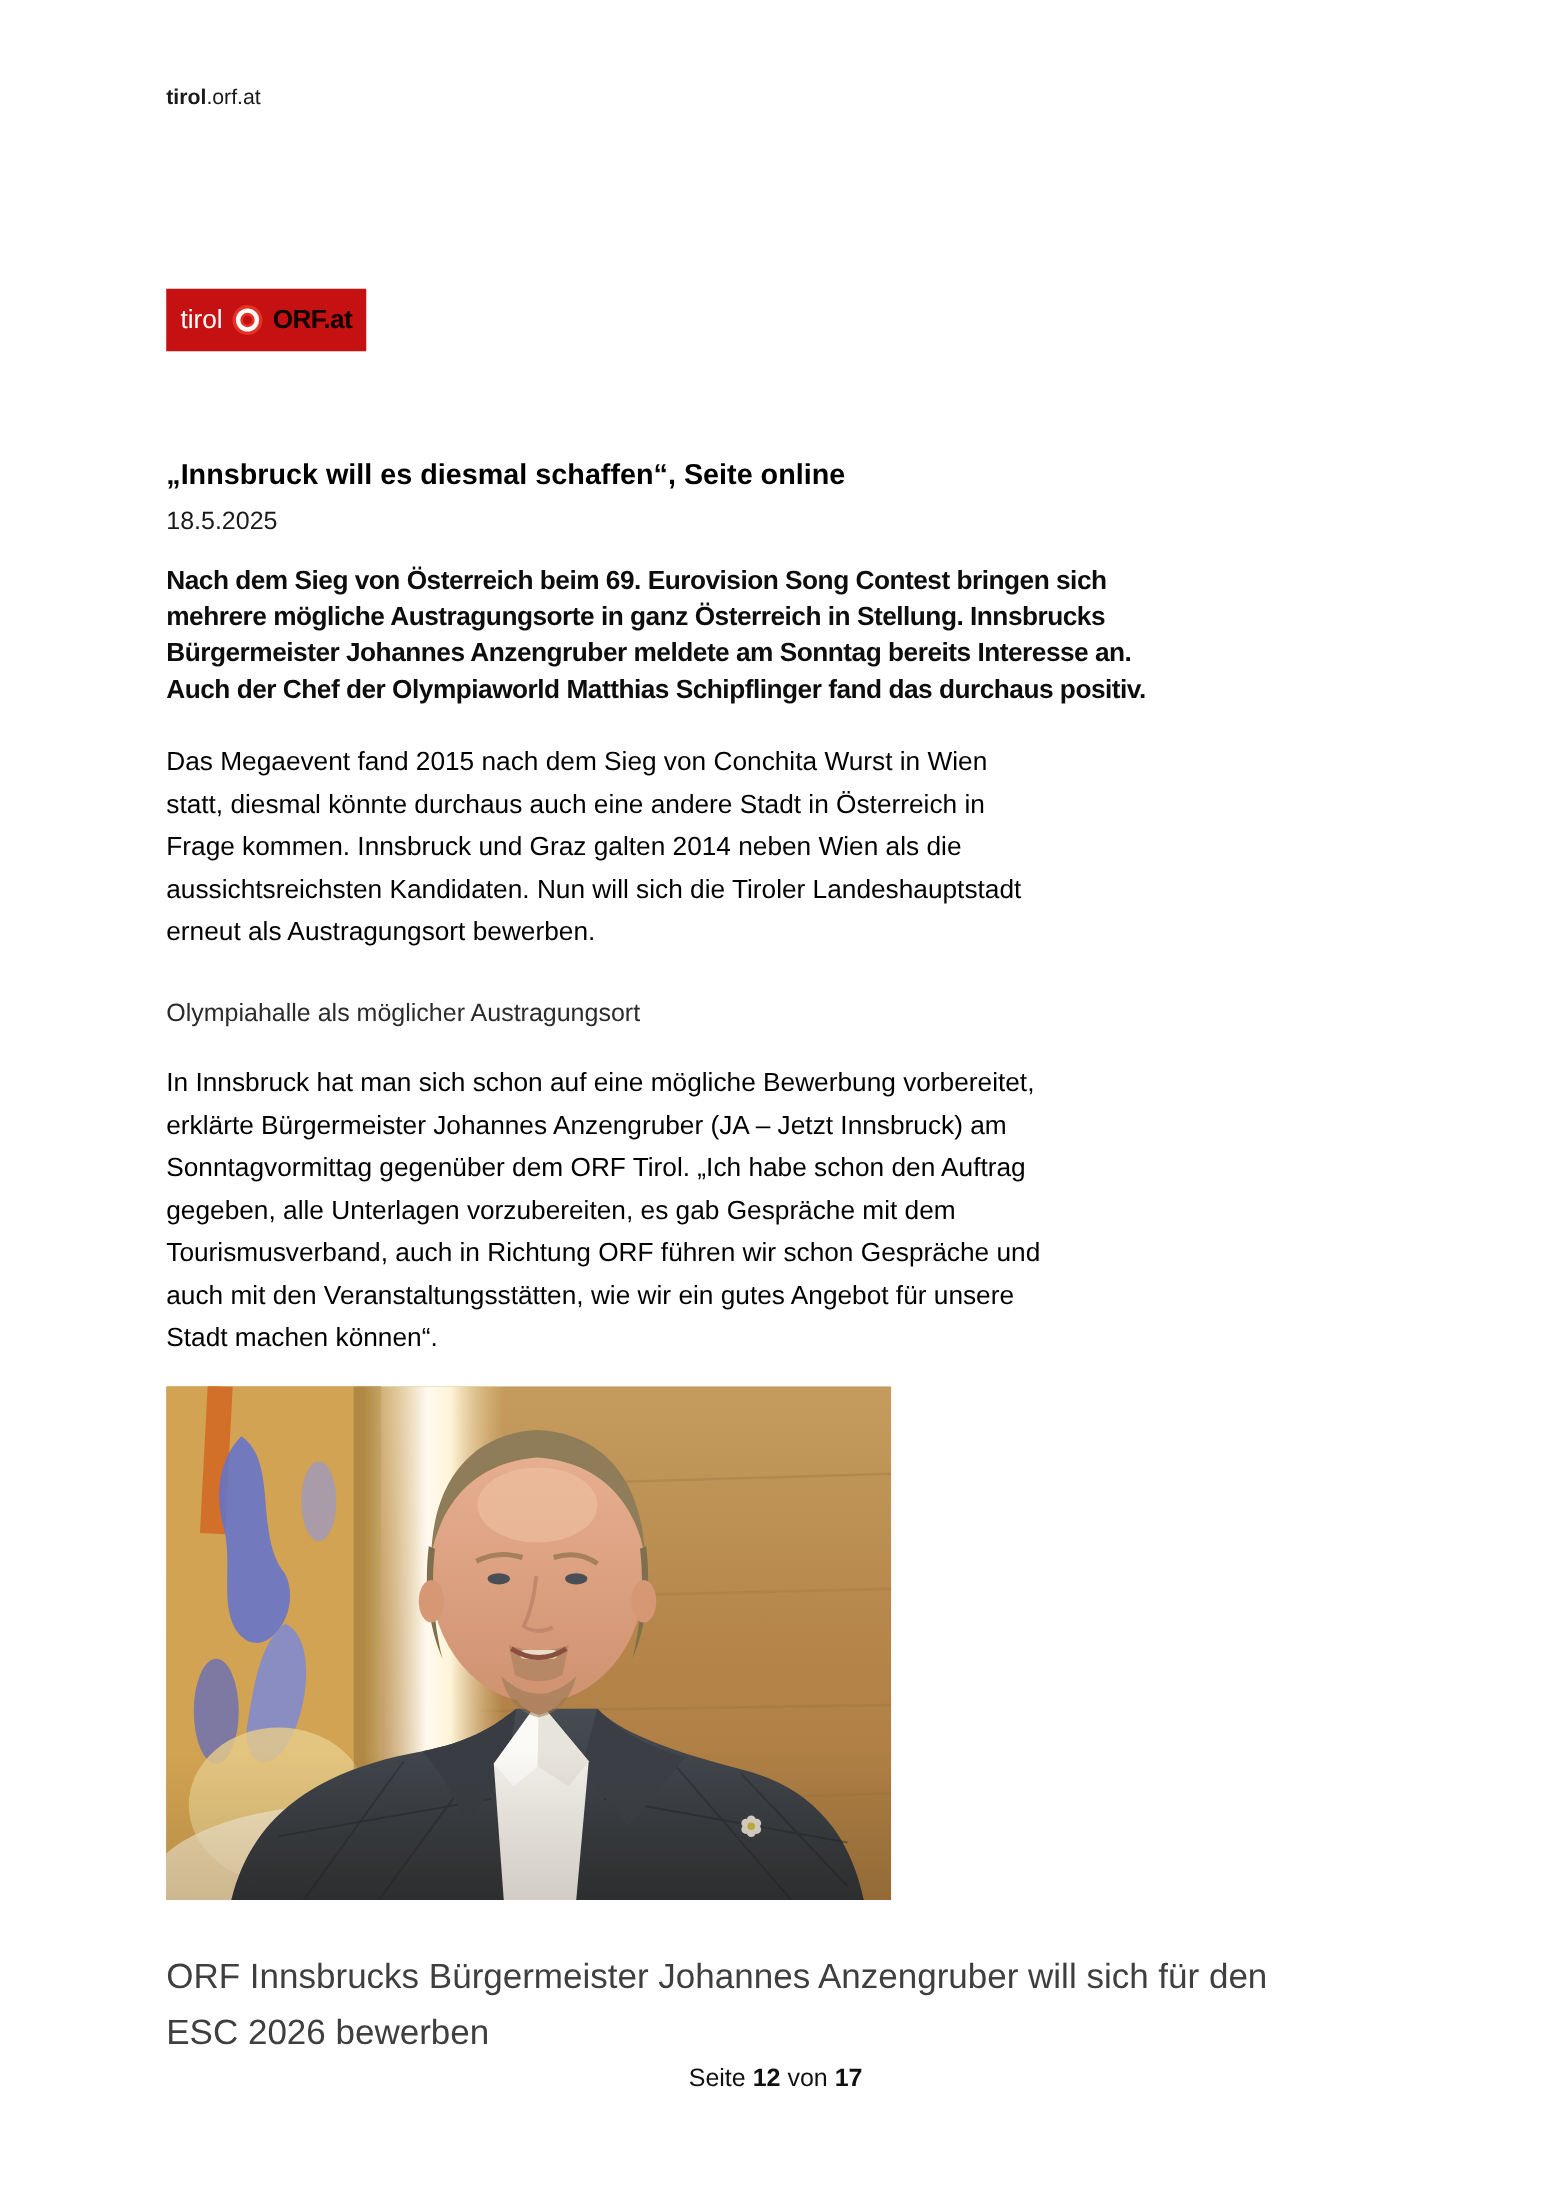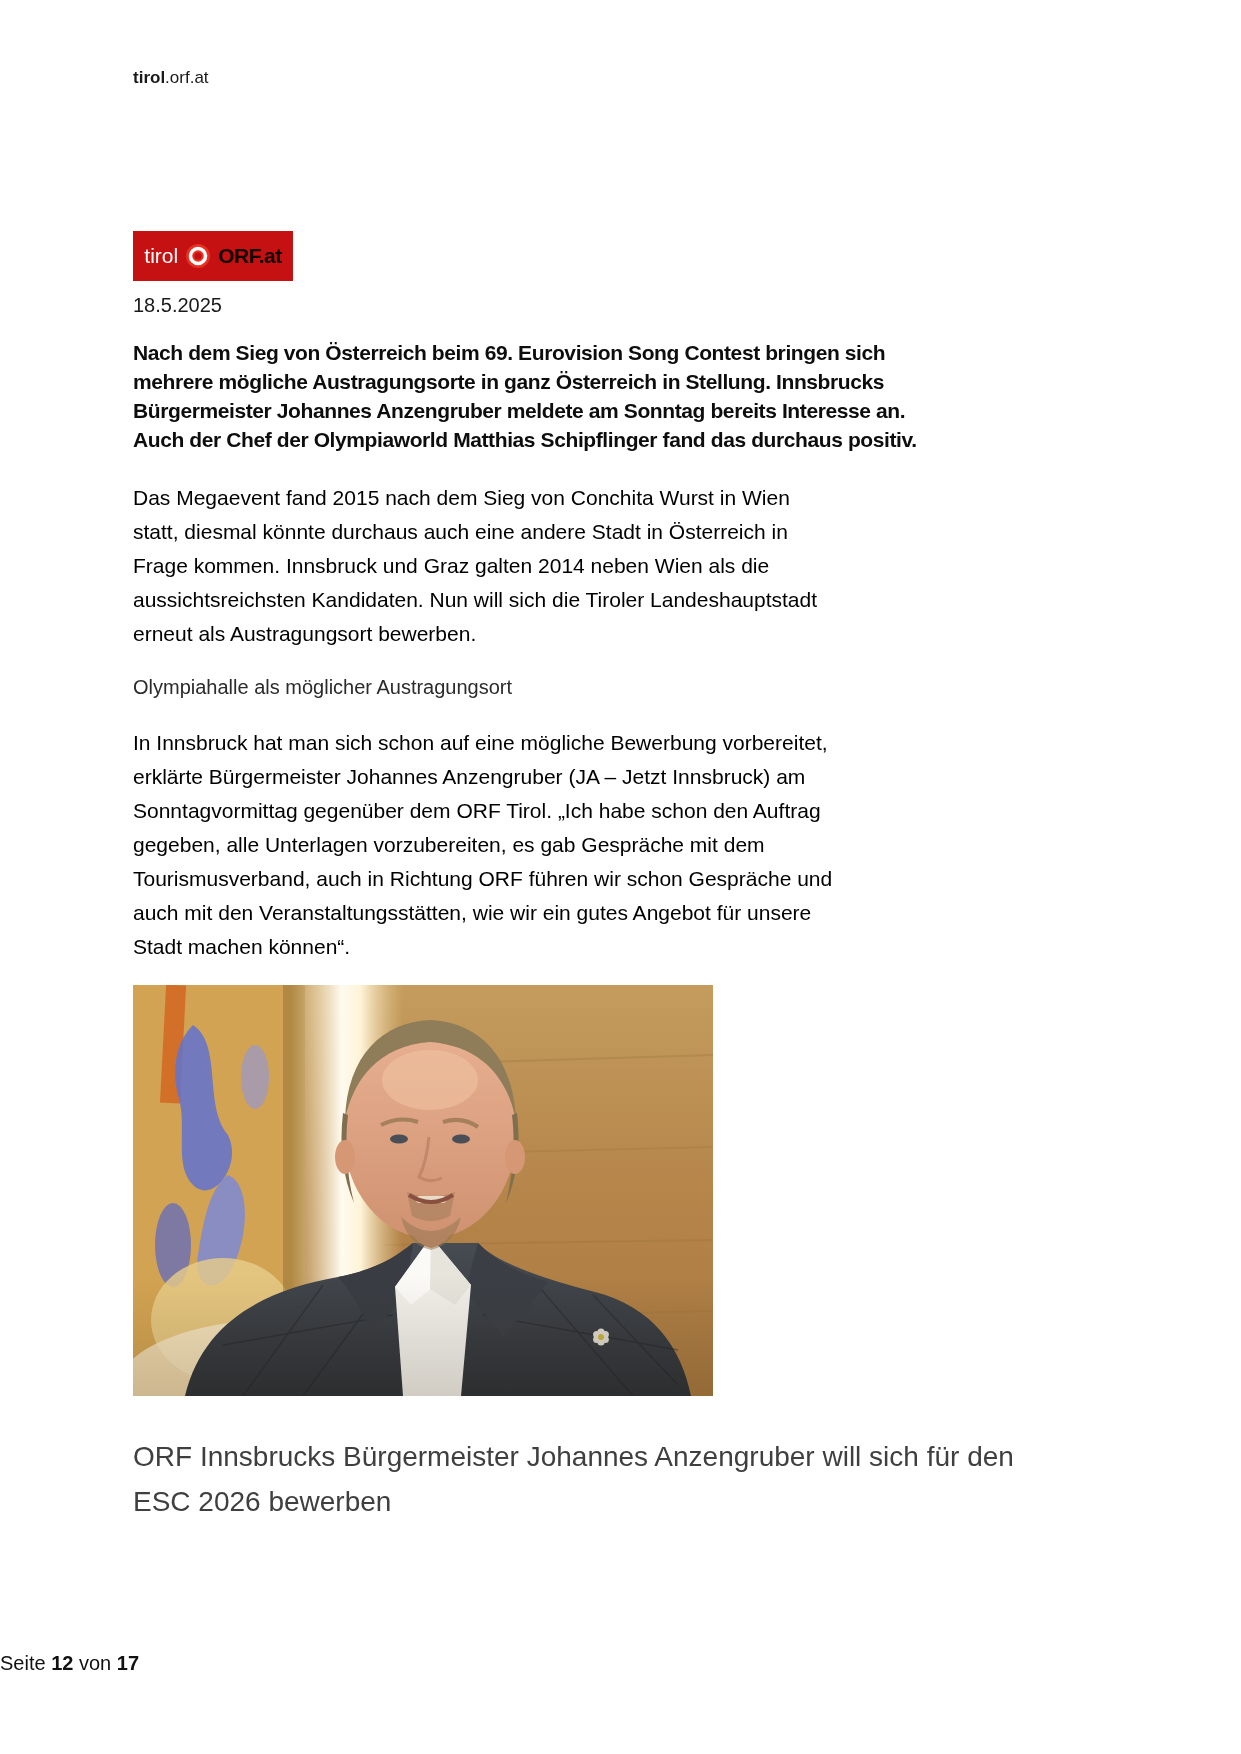--- a/index.html
+++ b/index.html
@@ -52,21 +52,21 @@
   }
   .body-par {
     margin-top: 27px;
     font-size: 21px;
     line-height: 34px;
     color: #000000;
     white-space: pre-line;
     max-width: 980px;
   }
   .subheading {
-    margin-top: 24px;
+    margin-top: 36px;
     font-size: 20px;
     line-height: 24px;
     color: #2b2b2b;
   }
 
   .photo { margin-top: 10px; display: block; }
 
   .caption {
     margin-top: 38px;
     font-size: 28px;
@@ -74,20 +74,21 @@
     color: #3f3f3f;
     white-space: pre-line;
     max-width: 960px;
   }
 
   .page-footer {
     position: absolute;
     top: 1652px;
     left: 0;
     width: 1241px;
+    text-align: center;
     font-size: 20px;
     color: #111;
   }
   .page-footer b { font-weight: bold; }
 </style>
 </head>
 <body>
 
 <div class="content">
 
@@ -96,20 +97,21 @@
   <div class="logo-box">
     <span class="logo-tirol">tirol</span>
     <svg class="logo-eye" viewBox="0 0 26 26">
       <circle cx="13" cy="13" r="12" fill="#e73122"></circle>
       <circle cx="13" cy="13" r="7.5" fill="none" stroke="#ffffff" stroke-width="3.5"></circle>
       <circle cx="13" cy="13" r="3.6" fill="#c40f0f"></circle>
     </svg>
     <span class="logo-orf">ORF.at</span>
   </div>
 
+  <h1 class="article-title">„Innsbruck will es diesmal schaffen“, Seite online</h1>
   <div class="article-date">18.5.2025</div>
 
   <p class="lead">Nach dem Sieg von Österreich beim 69. Eurovision Song Contest bringen sich
 mehrere mögliche Austragungsorte in ganz Österreich in Stellung. Innsbrucks
 Bürgermeister Johannes Anzengruber meldete am Sonntag bereits Interesse an.
 Auch der Chef der Olympiaworld Matthias Schipflinger fand das durchaus positiv.</p>
 
   <p class="body-par">Das Megaevent fand 2015 nach dem Sieg von Conchita Wurst in Wien
 statt, diesmal könnte durchaus auch eine andere Stadt in Österreich in
 Frage kommen. Innsbruck und Graz galten 2014 neben Wien als die

